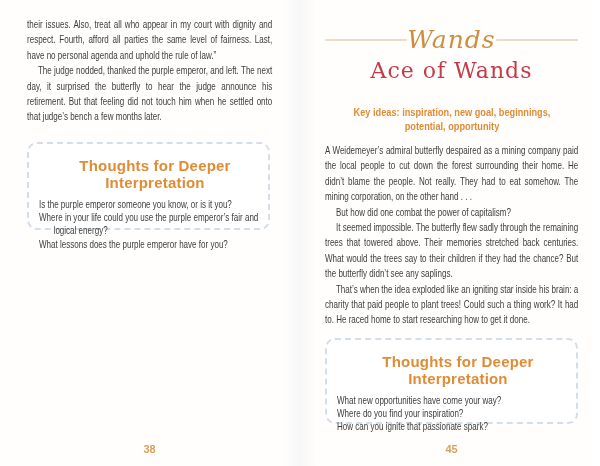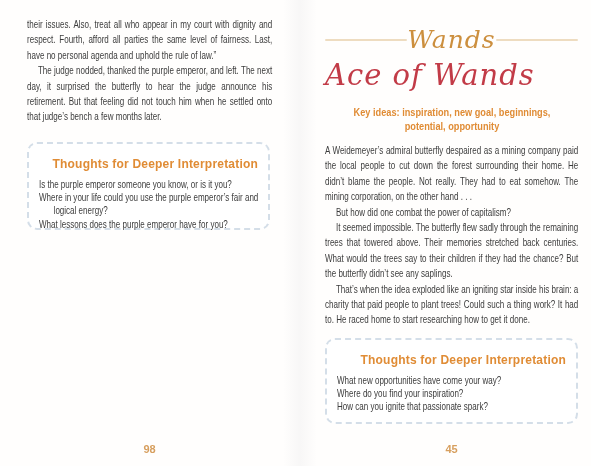--- a/index.html
+++ b/index.html
@@ -28,36 +28,36 @@
   .page-left  .body-text{top:17px;width:336px;}
   .page-right .body-text{top:143px;width:347px;}
   .body-text p{margin:0;}
   .body-text p + p{text-indent:15px;}
 
   
   .thoughts-box{position:absolute;left:0;border:2px dashed var(--box-border);
     border-radius:10px;background:#fff;padding:10px 10px 9px 10px;}
   .page-left  .thoughts-box{top:142px;width:243px;height:88px;}
   .page-right .thoughts-box{top:338px;width:253px;height:86px;}
-  .box-title{text-align:right;font-weight:bold;color:var(--accent-orange);
-    font-size:12px;letter-spacing:0.2px;margin:3px 0 7px 13px;}
+  .box-title{text-align:center;font-weight:bold;color:var(--accent-orange);
+    font-size:15px;letter-spacing:0.2px;margin:3px 0 7px 13px;}
   .questions{color:var(--body-text);font-size:11px;line-height:13.2px;}
   .page-left  .questions{width:304px;}
   .page-right .questions{width:320px;}
   .question{padding-left:20px;text-indent:-20px;}
 
   
   .section-header{position:absolute;top:27px;left:0;width:253px;
     display:flex;align-items:center;gap:0;text-align:center;}
   .rule{flex:1;height:2px;background:var(--rule-tan);border-radius:1px;}
   .section-title{font-family:"DejaVu Serif",serif;font-style:italic;
     color:var(--script-gold);font-size:25px;letter-spacing:1px;line-height:1;}
-  .card-title{position:absolute;top:58px;left:0;width:253px;
-    font-family:"DejaVu Serif",serif;font-style:italic;
-    color:var(--script-red);font-size:29px;letter-spacing:1px;}
+  .card-title{position:absolute;top:58px;left:0;width:253px;text-align:center;
+    font-family:"DejaVu Serif",serif;
+    color:var(--script-red);font-size:22px;letter-spacing:1px;}
   .key-ideas{position:absolute;top:105px;left:-31px;width:316px;
     transform:scaleX(0.8);transform-origin:center top;
     text-align:center;color:var(--accent-orange);font-weight:bold;
     font-size:11.5px;line-height:14px;}
 
   .pagenum{position:absolute;bottom:11px;left:0;width:100%;text-align:center;
     color:var(--page-number);font-weight:bold;font-size:11px;}
 </style>
 </head>
 <body>
@@ -73,21 +73,21 @@
 
     <div class="thoughts-box">
       <div class="box-title">Thoughts for Deeper Interpretation</div>
       <div class="questions squeeze">
         <div class="question">Is the purple emperor someone you know, or is it you?</div>
         <div class="question">Where in your life could you use the purple emperor’s fair and logical energy?</div>
         <div class="question">What lessons does the purple emperor have for you?</div>
       </div>
     </div>
 
-    <div class="pagenum">98</div>
+    <div class="pagenum">38</div>
   </div>
 
   <div class="page page-right">
     <div class="section-header">
       <span class="rule"></span>
       <span class="section-title">Wands</span>
       <span class="rule"></span>
     </div>
 
     <div class="card-title">Ace of Wands</div>

